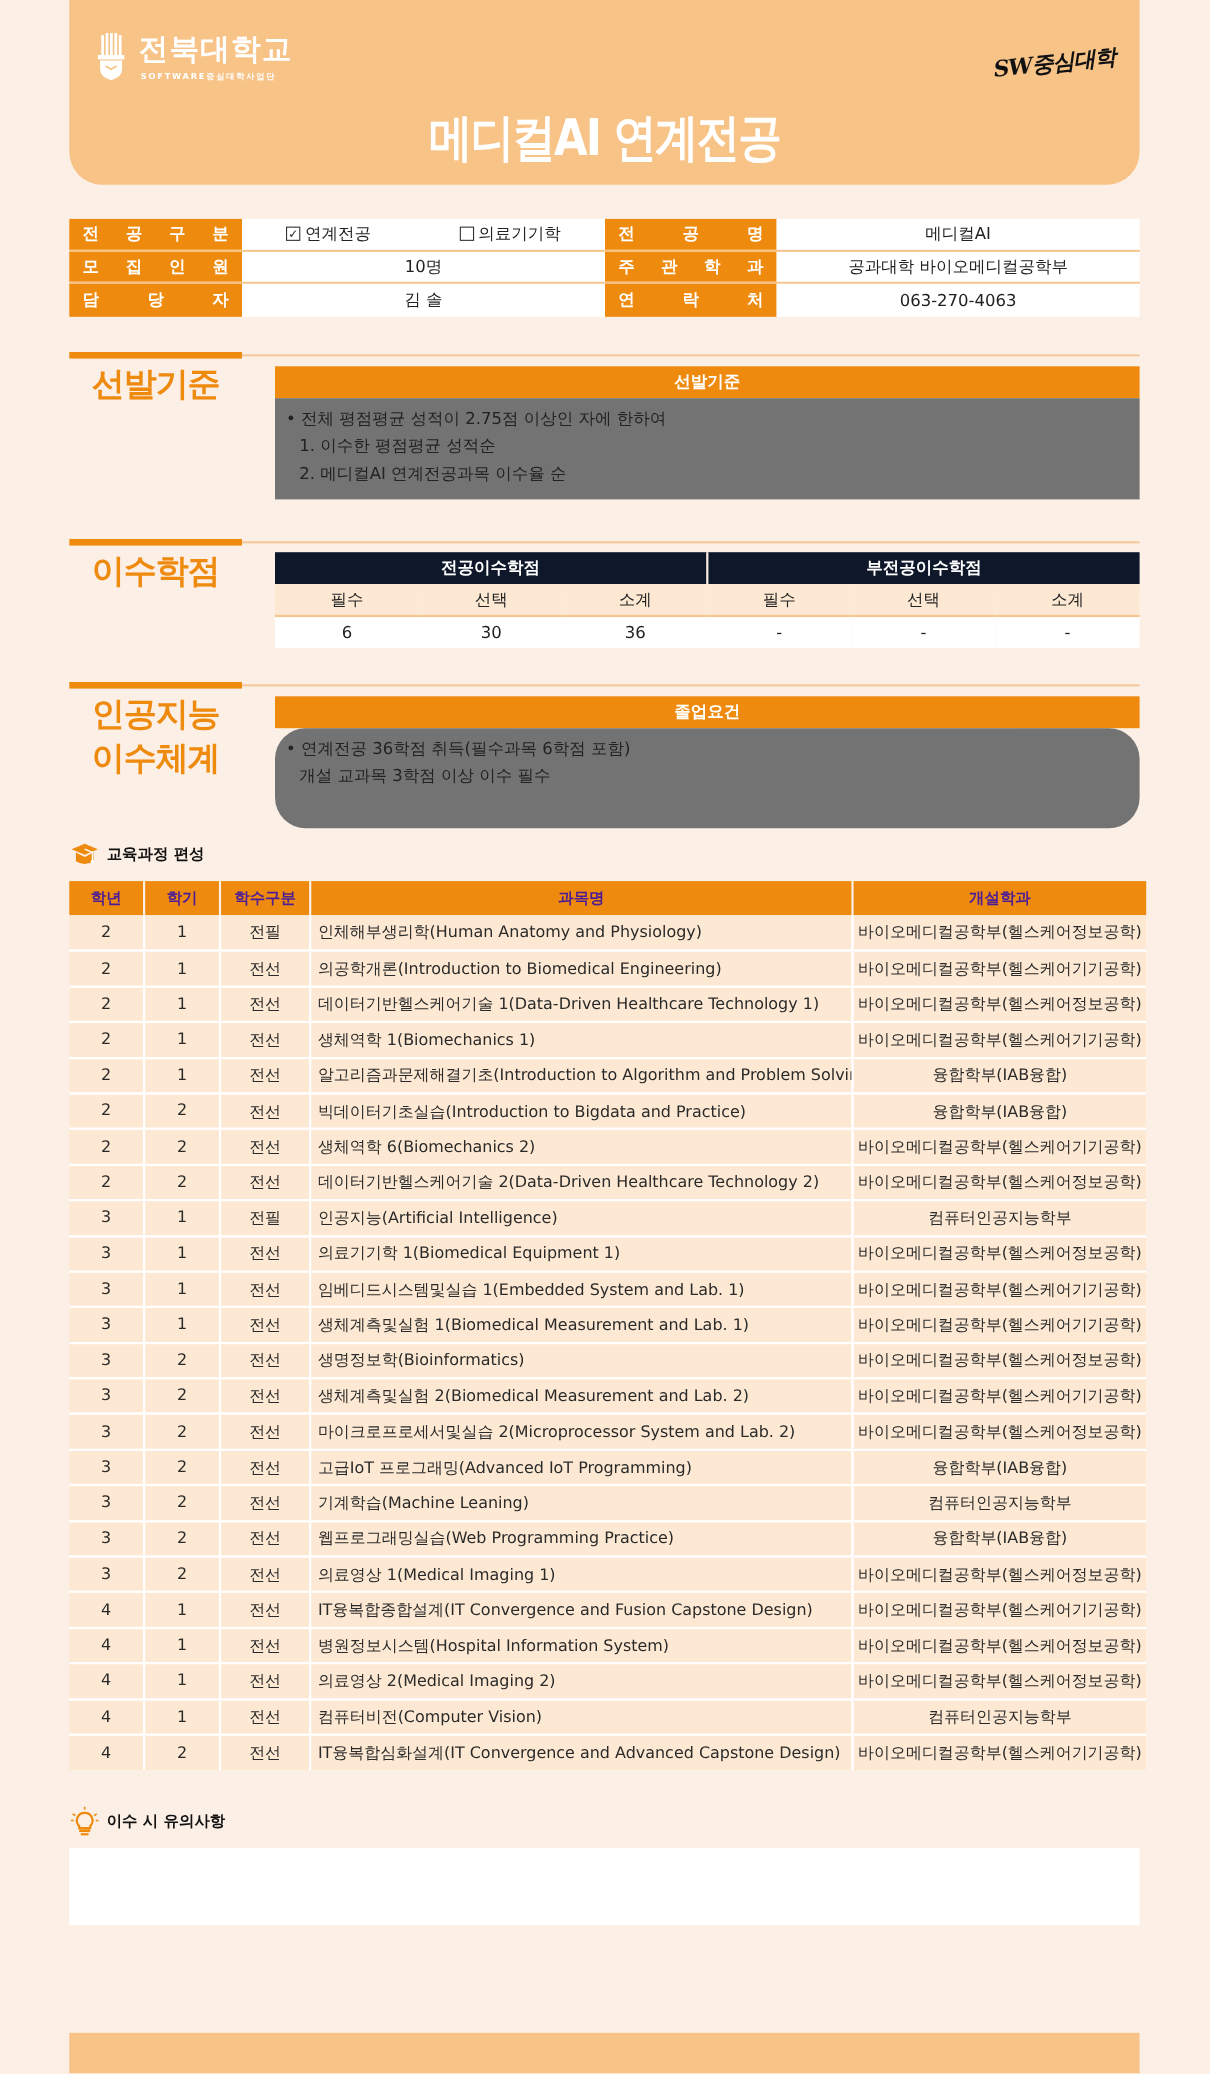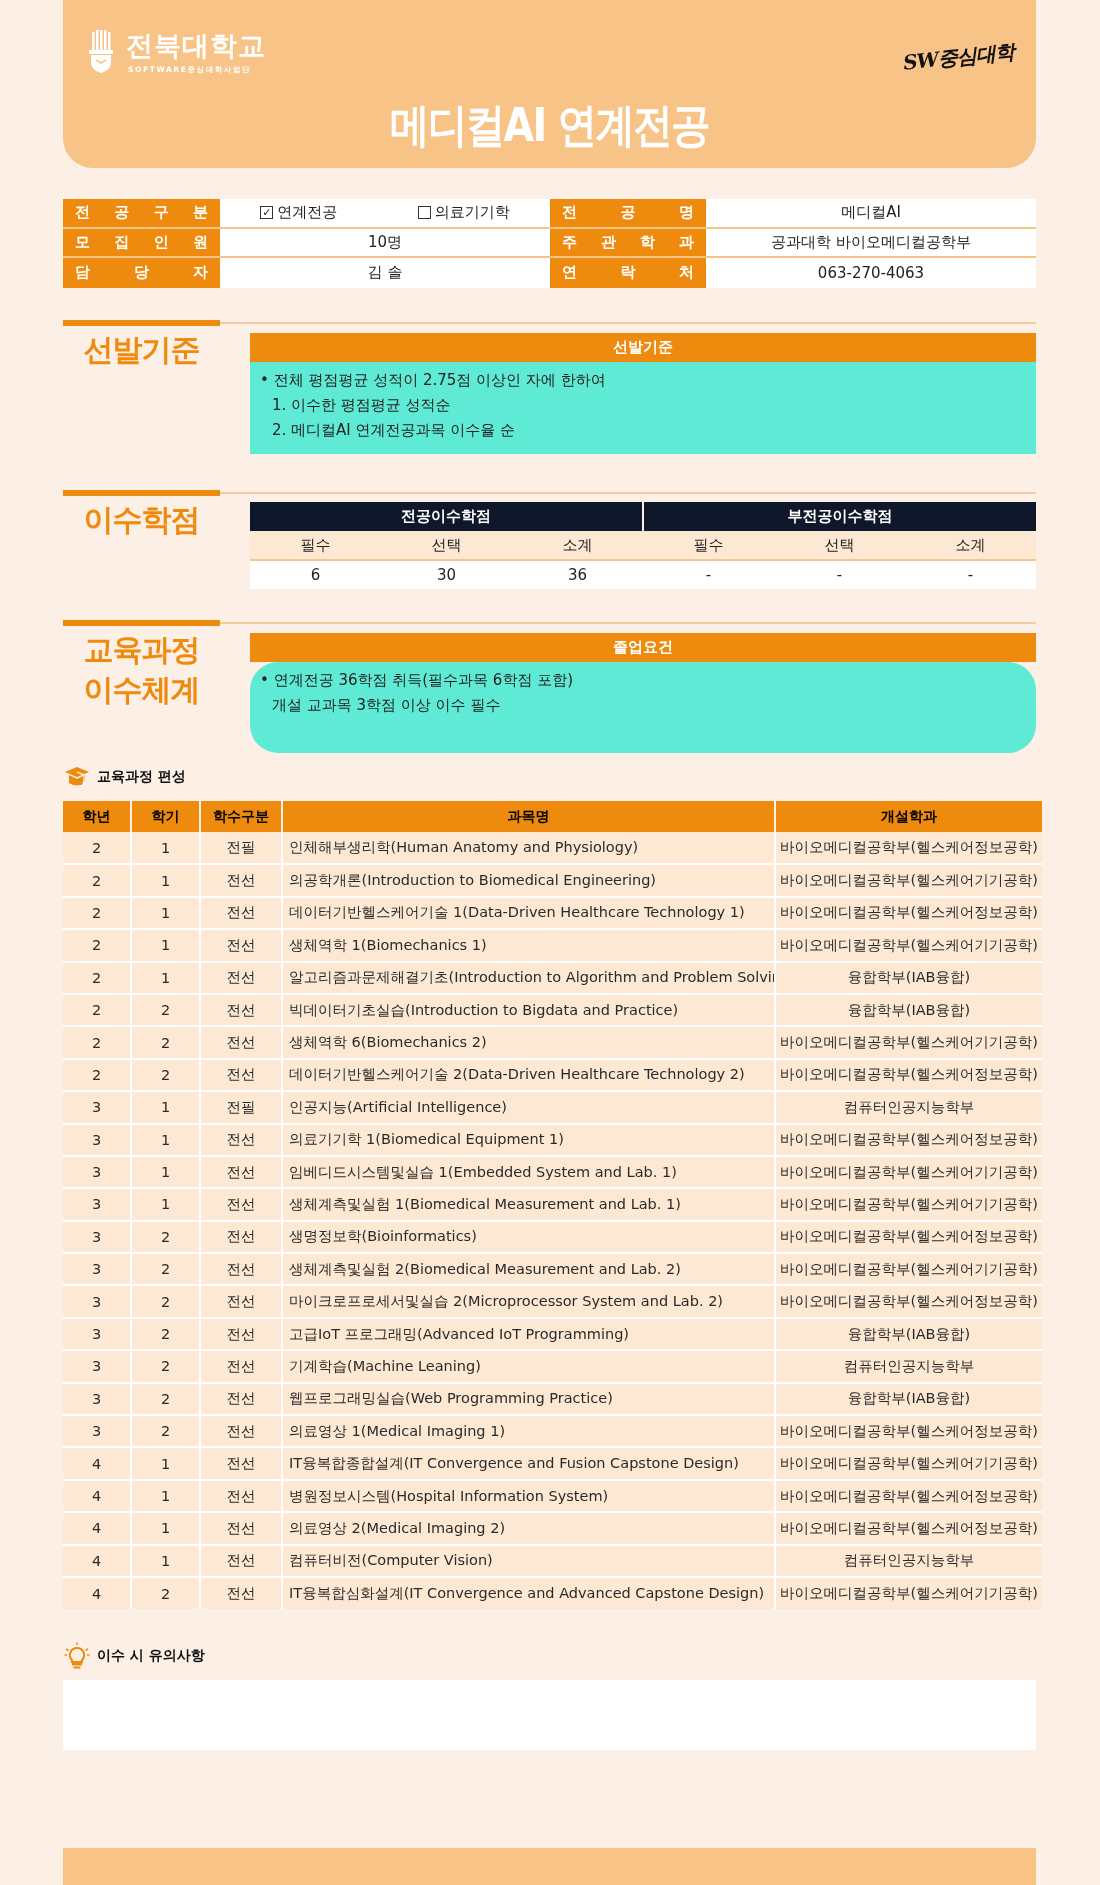--- a/index.html
+++ b/index.html
@@ -50,38 +50,38 @@
   .box { width: 13px; height: 13px; border: 1.3px solid #333; display: inline-flex; align-items: center; justify-content: center; font-size: 11px; line-height: 1; }
 
   
   .divider { left: 63px; width: 973px; height: 6px; }
   .divider .thick { position: absolute; left: 0; top: 0; width: 157px; height: 6px; background: #ee8a0e; }
   .divider .thin { position: absolute; left: 157px; top: 2px; right: 0; height: 2px; background: #f5caa0; }
   .sec-title { left: 63px; width: 157px; text-align: center; font-size: 30px; font-weight: bold; color: #ee8a0e; letter-spacing: -1px; line-height: 40px; }
 
   .box-panel { left: 250px; width: 786px; }
   .panel-head { background: #ee8a0e; color: #fff; height: 29px; text-align: center; font-size: 15px; line-height: 29px; font-weight: bold; }
-  .panel-body { background: #5eead4; padding: 6px 10px 8px 10px; font-size: 15px; line-height: 25px; color: #222; }
+  .panel-body { background: #737373; padding: 6px 10px 8px 10px; font-size: 15px; line-height: 25px; color: #222; }
   .panel-body .indent { padding-left: 12px; }
   .panel-body .bullet::before { content: "• "; }
 
   
   .credits { left: 250px; top: 502px; width: 786px; border-collapse: collapse; table-layout: fixed; font-size: 15px; }
   .credits th { background: #0f172a; color: #fff; font-weight: bold; height: 29px; }
   .credits th.sep { border-left: 2px solid #fcefe6; }
   .credits td { text-align: center; height: 29px; }
   .credits tr.sub td { background: #fde9d3; border-bottom: 2px solid #f6c690; }
   .credits tr.val td { background: #fff; }
 
   
   .sub-heading { left: 63px; font-size: 14px; font-weight: bold; color: #111; display: flex; align-items: center; gap: 6px; }
 
   
   .courses { left: 63px; top: 801px; width: 979px; border-collapse: collapse; table-layout: fixed; font-size: 14.5px; }
-  .courses th { background: #ee8a0e; color: #000000; font-weight: bold; height: 31px; border-right: 2px solid #fcefe6; font-size: 14px; }
+  .courses th { background: #ee8a0e; color: #4c1d95; font-weight: bold; height: 31px; border-right: 2px solid #fcefe6; font-size: 14px; }
   .courses th:last-child { border-right: none; }
   .courses td { background: #fde9d3; height: 32.4px; text-align: center; border-right: 2px solid #fff; border-top: 2px solid #fff; color: #2a2a2a; white-space: nowrap; overflow: hidden; }
   .courses td:last-child { border-right: none; }
   .courses td.name { text-align: left; padding-left: 6px; }
   .courses tr:first-child td { border-top: none; }
 
   .notes-box { left: 63px; top: 1680px; width: 973px; height: 70px; background: #fff; }
   .footer-bar { left: 63px; top: 1848px; width: 973px; height: 37px; background: #f7c387; }
 </style>
 </head>
@@ -204,21 +204,21 @@
     <td>-</td>
   </tr>
 </tbody>
   </table>
 
 <div class="abs divider" style="top:620px;">
     <div class="thick"></div>
     <div class="thin"></div>
   </div>
 <div class="abs sec-title" style="top:630px;">
-  <div>교육과정</div>
+  <div>인공지능</div>
   <div>이수체계</div>
 </div>
 <div class="abs box-panel" style="top:633px;">
   <div class="panel-head">졸업요건</div>
   <div class="panel-body" style="height:91px;border-radius:28px;">
     <div class="bullet">연계전공 36학점 취득(필수과목 6학점 포함)</div>
     <div class="indent">개설 교과목 3학점 이상 이수 필수</div>
   </div>
 </div>
 

